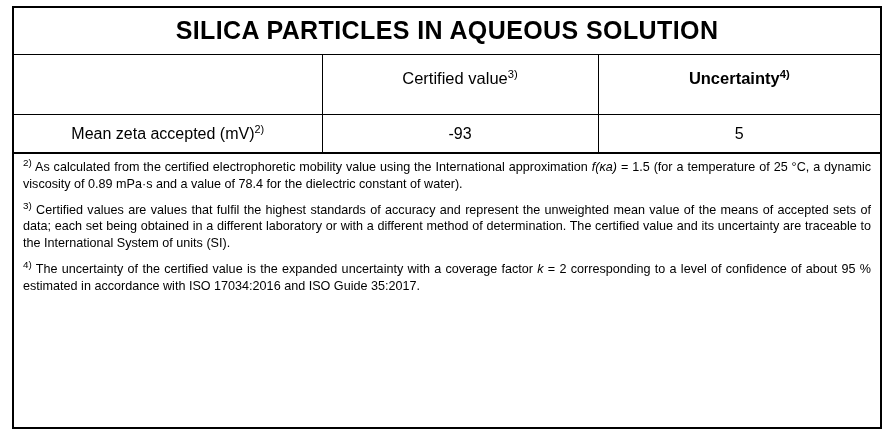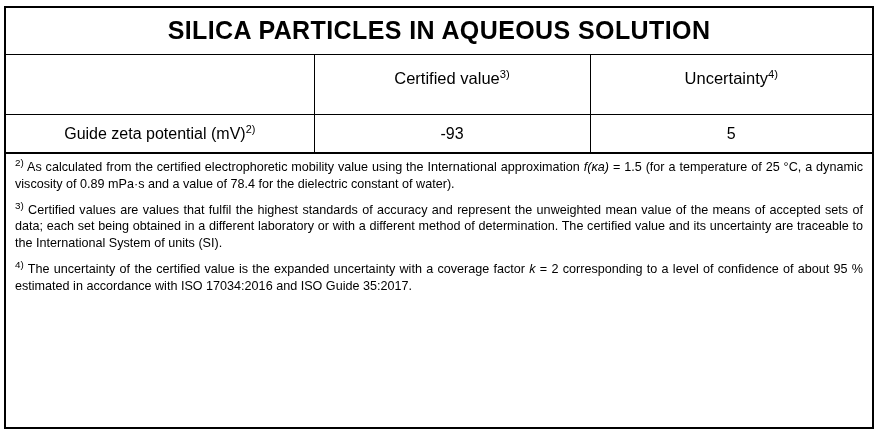--- a/index.html
+++ b/index.html
@@ -12,21 +12,21 @@
     height: 435px;
     font-family: "Liberation Sans", sans-serif;
     color: #000000;
     overflow: hidden;
   }
   .page {
     position: relative;
     width: 886px;
     height: 435px;
     box-sizing: border-box;
-    padding: 6px 8px 6px 4px;
+    padding: 6px 8px 6px 12px;
     background: #ffffff;
   }
   .frame {
     box-sizing: border-box;
     border: 2px solid #000000;
     width: 870px;
     height: 423px;
     background: #ffffff;
   }
   table.cert {
@@ -73,20 +73,21 @@
   .rowval {
     text-align: center;
     font-size: 16px;
     vertical-align: middle;
   }
   .rowval.last {
     border-right: none !important;
   }
   .hdr.lastcol {
     border-right: none !important;
+    font-weight: bold;
   }
   sup {
     font-size: 0.68em;
     vertical-align: super;
     line-height: 0;
   }
   .notes {
     border-top: 1px solid #000000;
     padding: 5px 9px 4px 9px;
     font-size: 12.6px;
@@ -126,21 +127,21 @@
             <span>Certified value</span><sup>3)</sup>
           </td>
           <td class="hdr lastcol">
             <span>Uncertainty</span><sup>4)</sup>
           </td>
         </tr>
 
 
         <tr>
           <td class="rowlabel">
-            <span>Guide zeta potential (mV)</span><sup>2)</sup>
+            <span>Mean zeta accepted (mV)</span><sup>2)</sup>
           </td>
           <td class="rowval">-93</td>
           <td class="rowval last">5</td>
         </tr>
       </tbody>
     </table>
 
     <div class="notes">
       <p class="note">
         <span class="marker">2)</span>

